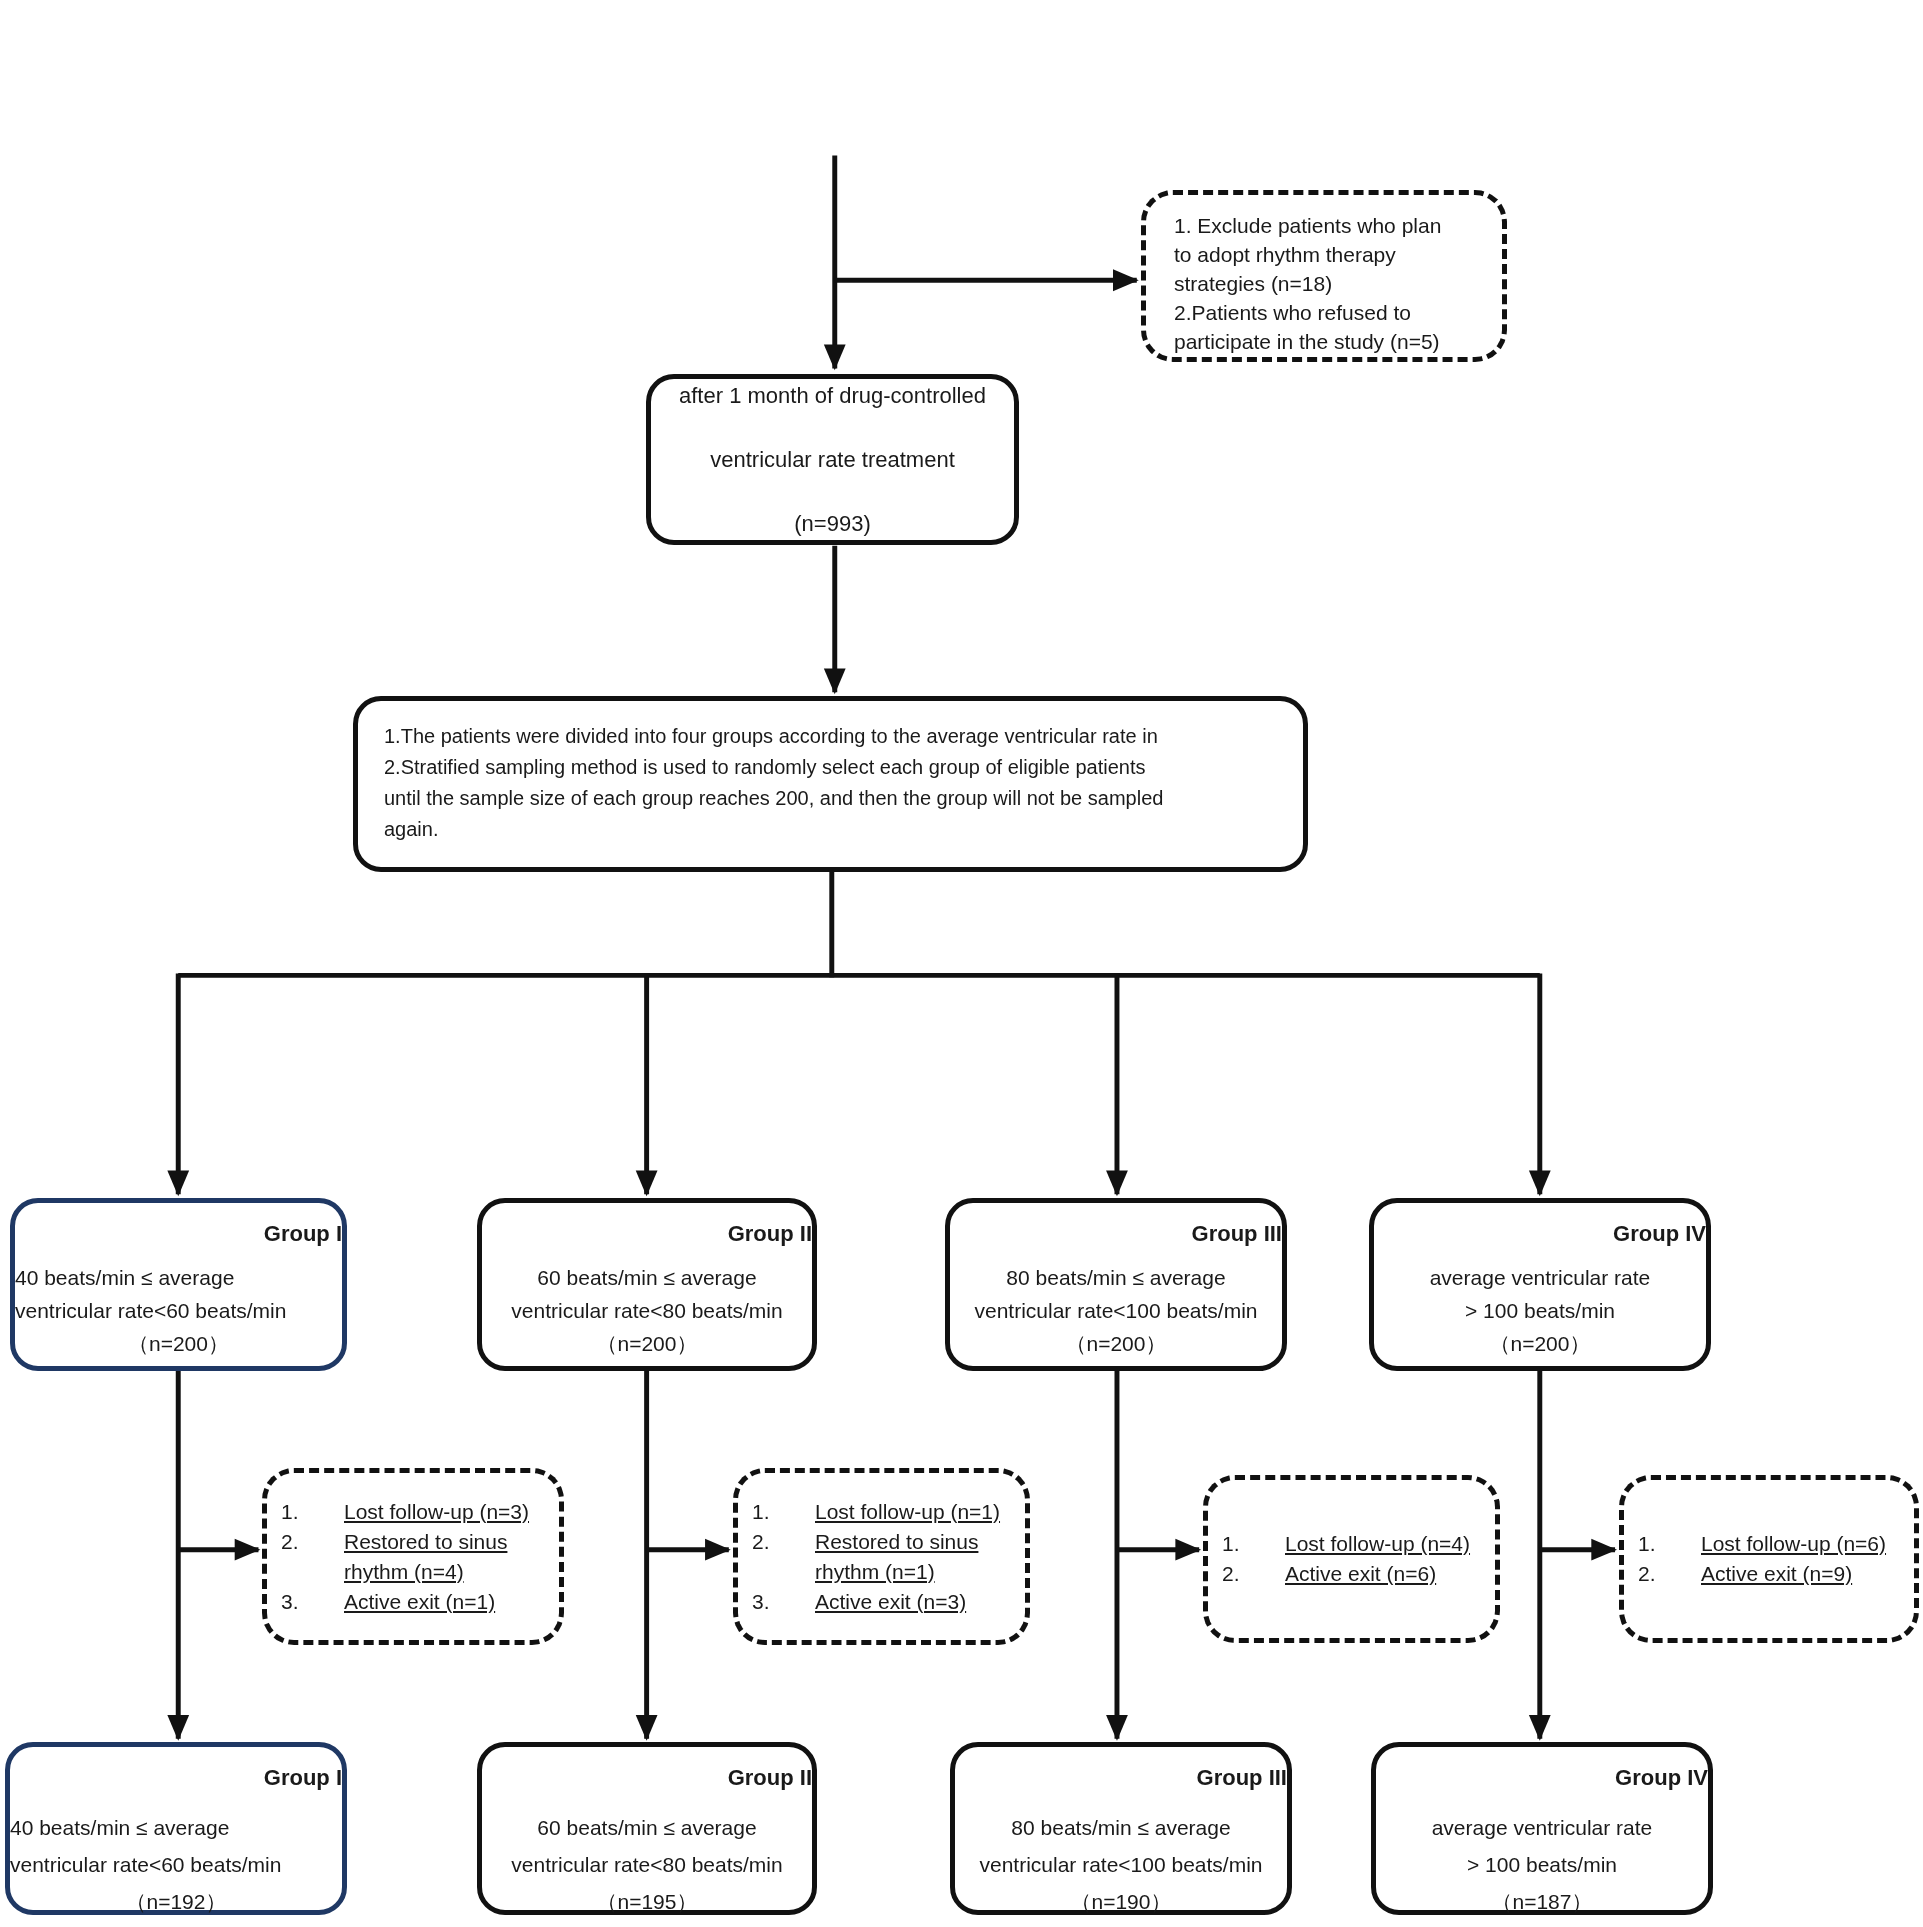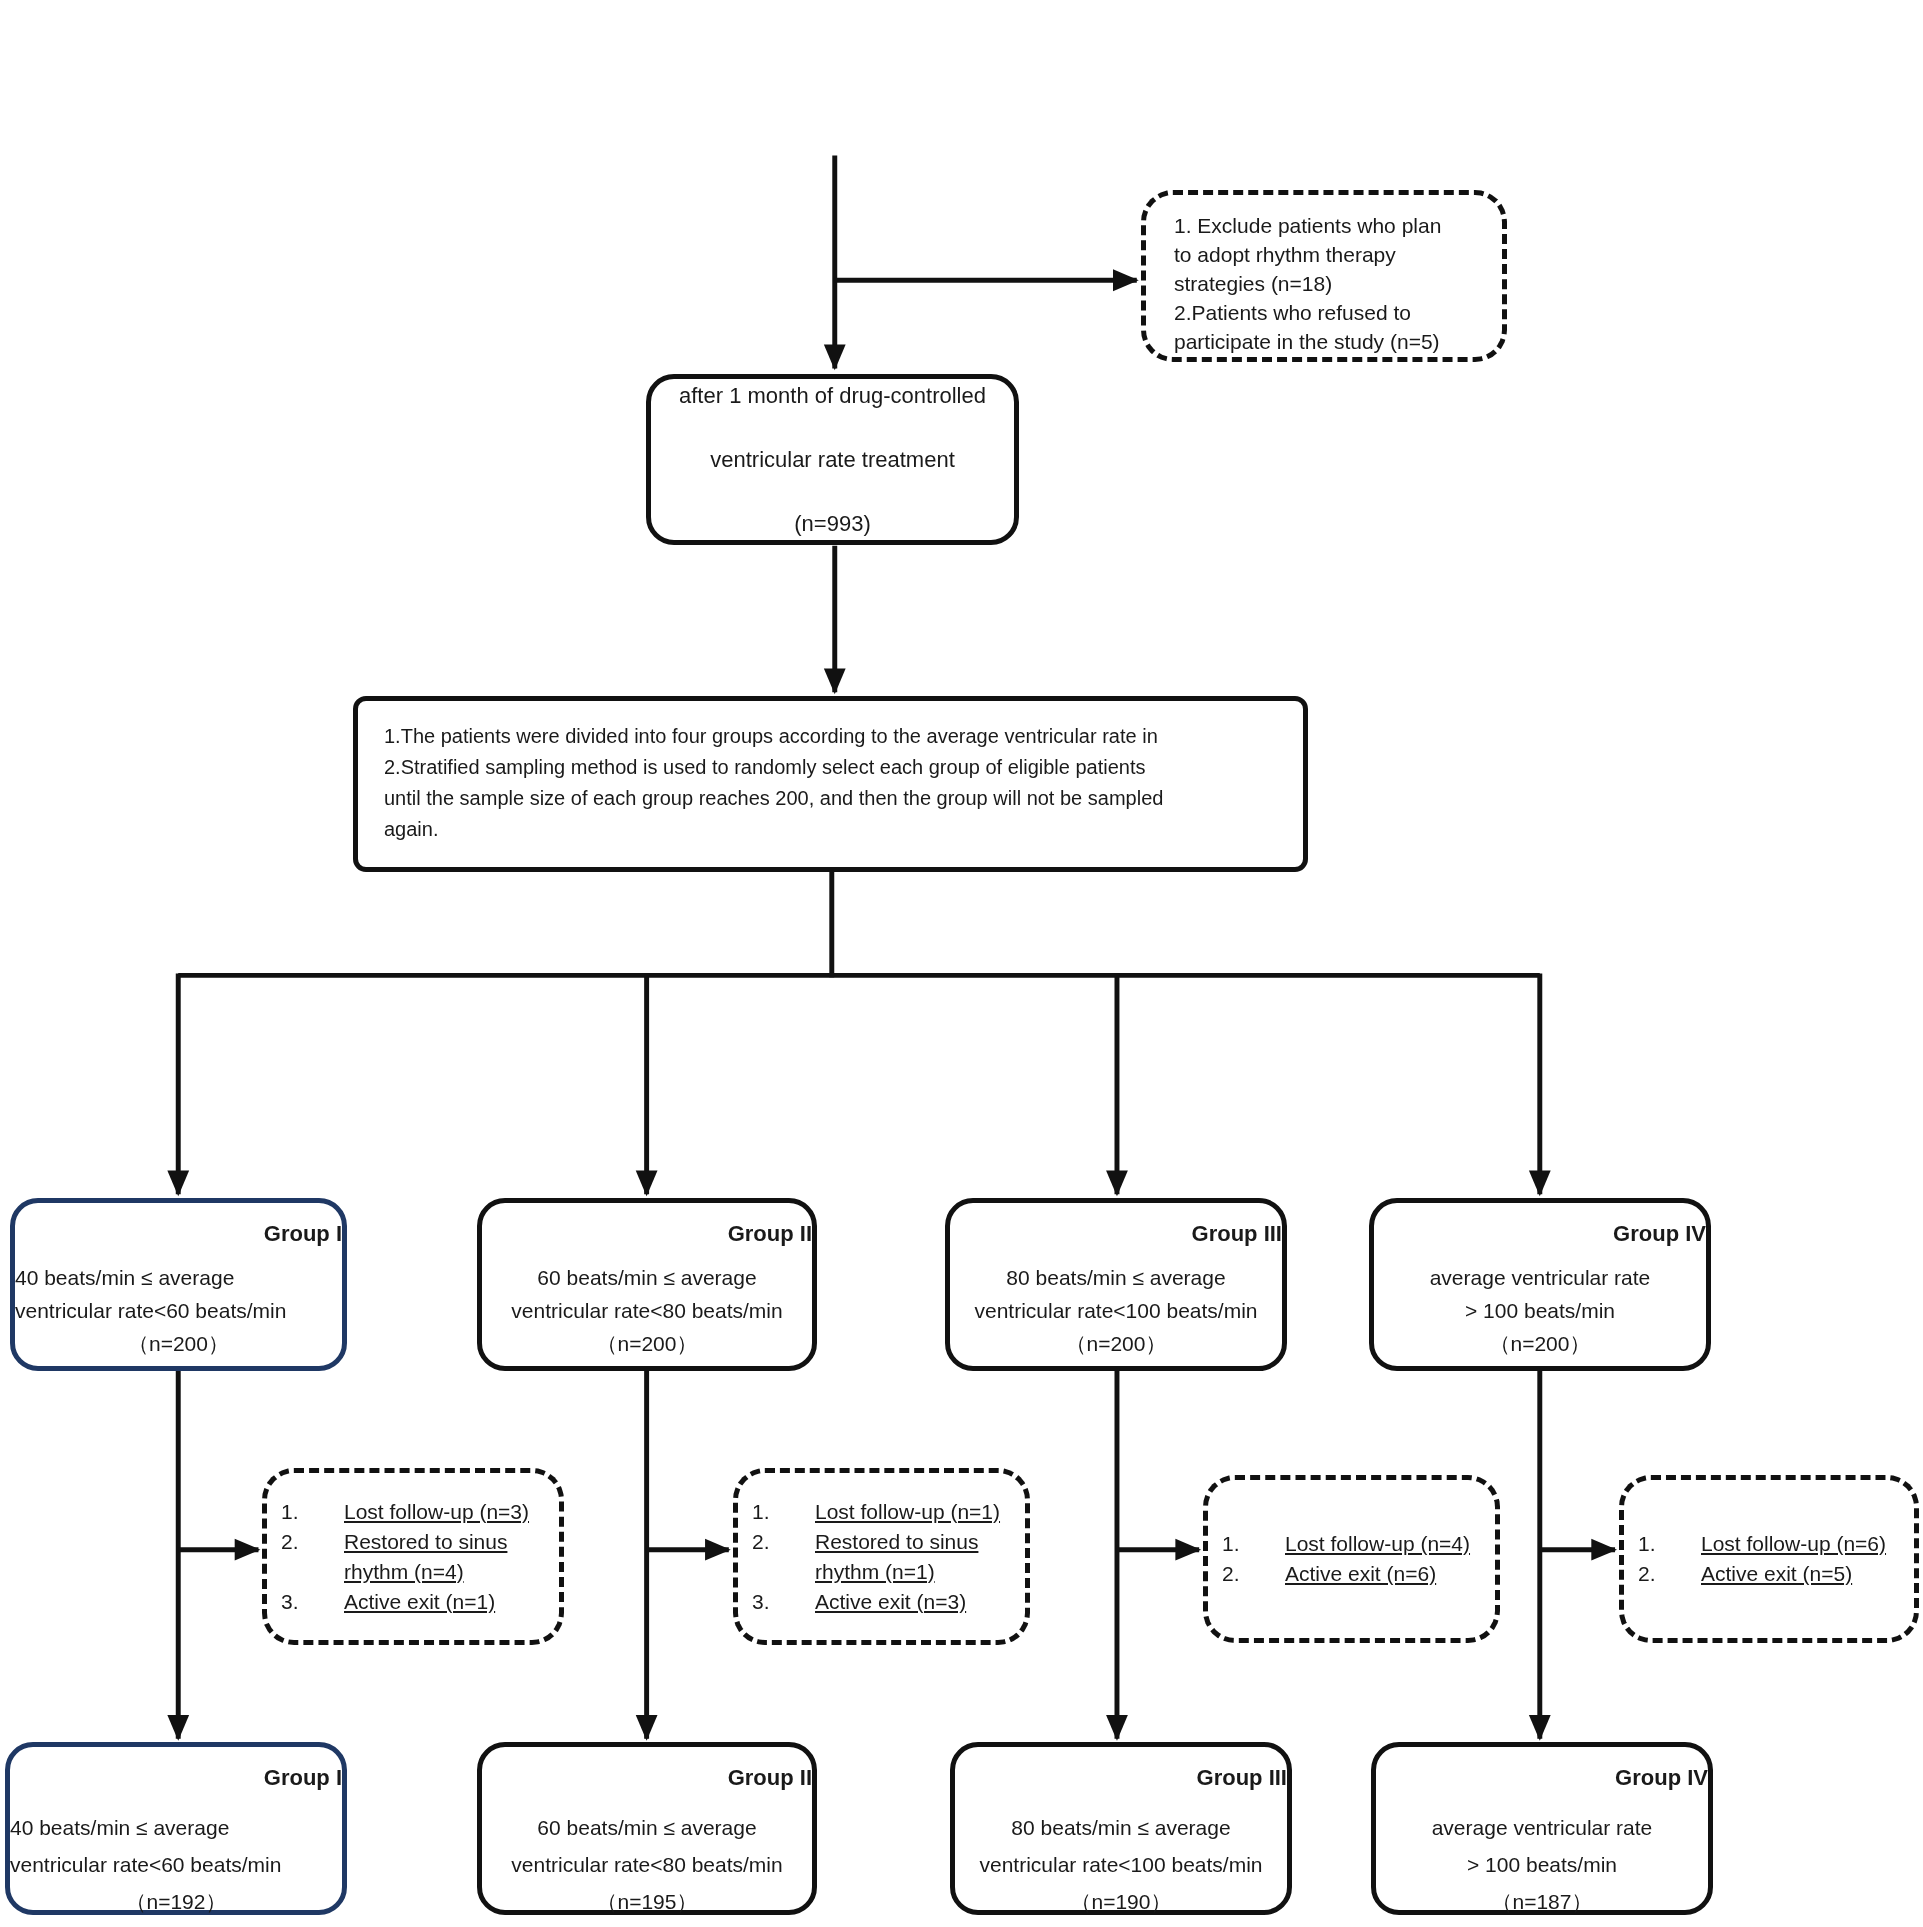--- a/index.html
+++ b/index.html
@@ -17,21 +17,21 @@
   .accent{border-color:#1f3864;}
   .dashed{border:5px dashed #111111;border-radius:32px;}
 
   .center-flex{display:flex;flex-direction:column;justify-content:center;align-items:center;text-align:center;}
   .recruit{font-size:22px;line-height:28px;}
   .treatment{font-size:22px;line-height:32px;}
 
   .excl-top{font-size:21px;line-height:29px;padding:16px 10px 0 28px;text-align:left;}
   .excl-top div{white-space:nowrap;}
 
-  .bigbox{font-size:20px;line-height:31px;padding:20px 10px 0 26px;text-align:left;border-radius:13px;}
+  .bigbox{font-size:20px;line-height:31px;padding:20px 10px 0 26px;text-align:left;}
   .bigbox div{white-space:nowrap;}
 
   .gbox{font-size:21px;}
   .gtitle{font-weight:bold;text-align:right;padding-top:18px;font-size:22px;line-height:26px;margin-bottom:14px;}
   .gbody{line-height:33px;text-align:center;}
   .gbody div{white-space:nowrap;}
   .gbody.left{text-align:left;padding-left:0;}
   .gbody.left .gn{text-align:center;padding-left:0;}
   .gn{text-align:center;}
   .gbox.final .gtitle{margin-bottom:18px;}
@@ -181,21 +181,21 @@
     </div>
   </div>
 
   <div class="box dashed dbox" style="left:1619px;top:1475px;width:300px;height:168px;">
     <div class="drow">
       <span class="dnum">1.</span>
       <span class="dtxt">Lost follow-up (n=6)</span>
     </div>
     <div class="drow">
       <span class="dnum">2.</span>
-      <span class="dtxt">Active exit (n=5)</span>
+      <span class="dtxt">Active exit (n=9)</span>
     </div>
   </div>
 
   <div class="box solid accent gbox final" style="left:5px;top:1742px;width:342px;height:173px;">
     <div class="gtitle">Group I</div>
     <div class="gbody left">
       <div>40 beats/min ≤ average</div>
       <div>ventricular rate&lt;60 beats/min</div>
       <div class="gn">（n=192）</div>
     </div>

